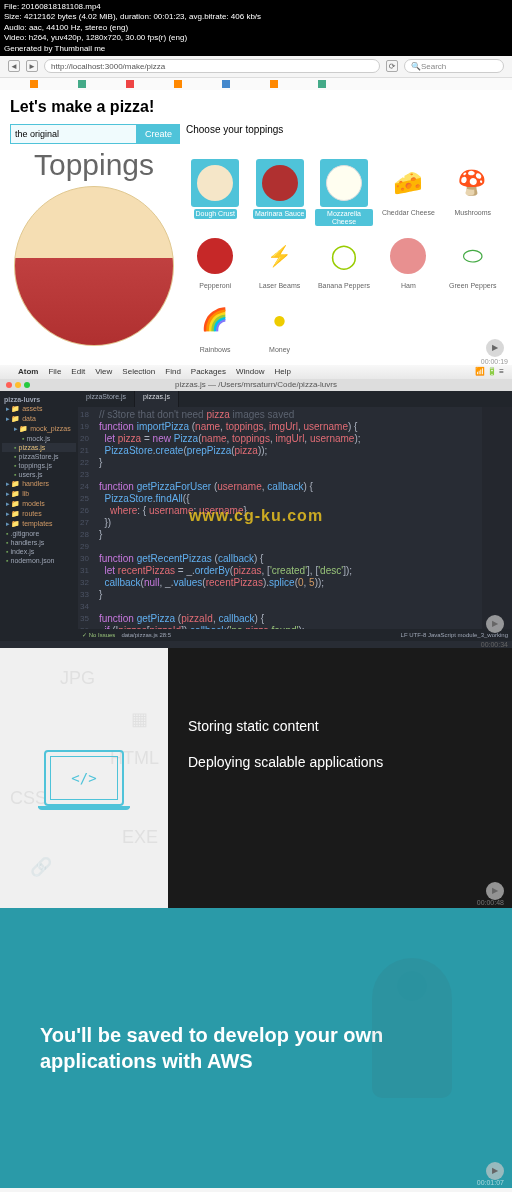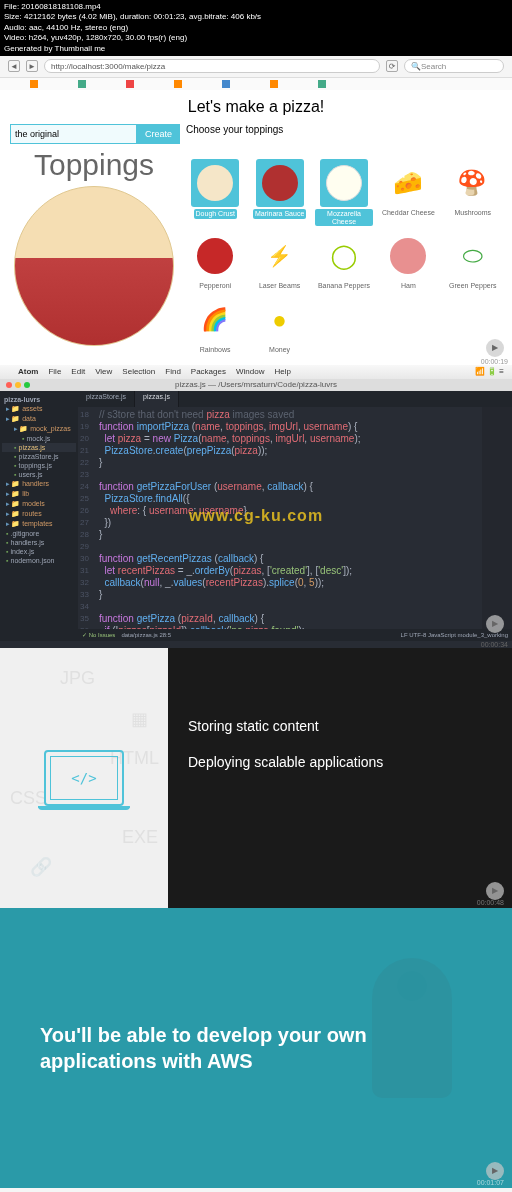--- a/index.html
+++ b/index.html
@@ -5,21 +5,21 @@
 *{margin:0;padding:0;box-sizing:border-box;font-family:Arial,Helvetica,sans-serif}
 body{width:512px;background:#fff}
 .meta{background:#000;color:#fff;font-size:8px;line-height:1.3;padding:2px 4px;font-family:monospace}
 .browser-chrome{background:#f5f5f5;border-bottom:1px solid #ddd;height:22px;display:flex;align-items:center;padding:0 8px;gap:6px;font-size:9px}
 .nav-btn{width:12px;height:12px;border:1px solid #aaa;border-radius:2px;display:flex;align-items:center;justify-content:center;font-size:8px;color:#666}
 .url-bar{flex:1;background:#fff;border:1px solid #ccc;border-radius:10px;height:14px;padding:0 6px;font-size:8px;display:flex;align-items:center;color:#555}
 .search-box{width:100px;background:#fff;border:1px solid #ccc;border-radius:10px;height:14px;padding:0 6px;font-size:8px;display:flex;align-items:center;color:#888}
 .bookmark-bar{background:#fafafa;height:12px;display:flex;gap:40px;padding:0 30px;align-items:center}
 .bm{width:8px;height:8px}
 .pizza-app{background:#fff;padding:8px 10px 4px}
-.pizza-title{text-align:center;font-weight:normal;font-size:16px;margin-bottom:8px}
+.pizza-title{text-align:left;font-weight:bold;font-size:16px;margin-bottom:8px}
 .pizza-layout{display:flex;gap:8px}
 .pizza-left{width:168px}
 .input-row{display:flex;margin-bottom:4px}
 .pizza-input{flex:1;border:1px solid #4fc3d9;height:20px;padding:0 4px;font-size:9px;background:#f0fbfd}
 .create-btn{background:#4fc3d9;color:#fff;border:none;height:20px;padding:0 8px;font-size:9px;cursor:pointer}
 .toppings-label{font-size:30px;color:#666;text-align:center;font-weight:300}
 .pizza-preview{width:160px;height:160px;border-radius:50%;background:#f5deb3;margin:4px auto;position:relative;overflow:hidden;border:1px solid #e0c890}
 .pizza-sauce{position:absolute;bottom:0;left:0;right:0;height:55%;background:linear-gradient(0deg,#b03030 0%,#c04040 100%)}
 .pizza-right{flex:1}
 .choose-label{font-size:10px;font-weight:normal;margin-bottom:24px}
@@ -303,18 +303,18 @@
     <div class="slide1-text">Deploying scalable applications</div>
   </div>
   <div class="play-btn">▶</div>
   <div class="ts" style="position:absolute;bottom:2px;right:4px;color:#777">00:00:48</div>
 </div>
 
 <div class="section slide2">
   <div class="slide2-bg">
       <div class="person"></div>
     </div>
-  <div class="slide2-text">You'll be able to develop your own applications with AWS</div>
+  <div class="slide2-text">You'll be saved to develop your own applications with AWS</div>
   <div class="play-btn">▶</div>
   <div class="ts" style="position:absolute;bottom:2px;right:4px;color:rgba(255,255,255,0.6)">00:01:07</div>
 </div>
 
 <div class="footer"></div>
 
 </body></html>

